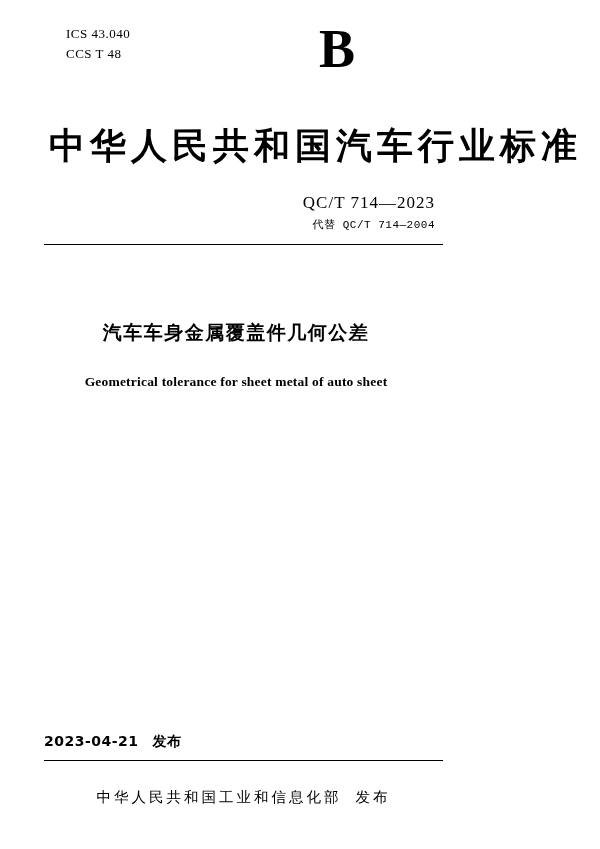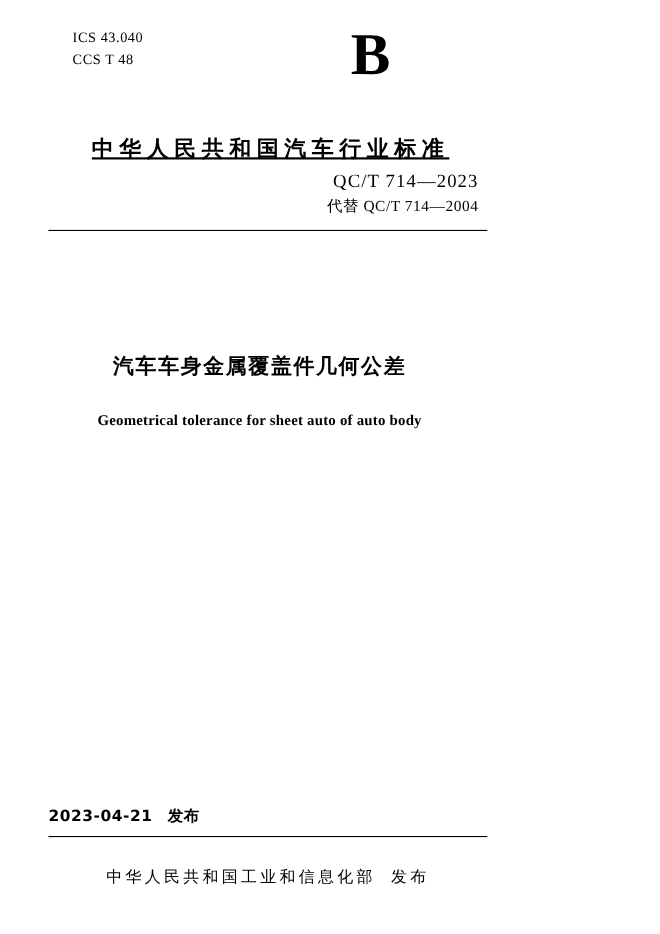--- a/index.html
+++ b/index.html
@@ -48,42 +48,41 @@
     font-size: 54px;
     font-weight: bold;
     line-height: 54px;
   }
 
   
   .std-title {
     text-align: center;
     font-family: "DejaVu Sans", sans-serif;
     font-weight: bold;
-    font-size: 20px;
+    font-size: 36px;
     letter-spacing: 5px;
     margin-top: 26px;
     padding-left: 5px;
     white-space: nowrap;
-    text-decoration: underline;
   }
 
   
   .std-number-wrap {
     text-align: right;
-    margin-top: 6px;
+    margin-top: 22px;
     padding-right: 8px;
   }
   .std-number {
     font-family: "Liberation Serif", serif;
     font-size: 17px;
     letter-spacing: 1px;
   }
   .std-replaces {
-    font-family: Liberation Serif, serif;
-    font-size: 14px;
+    font-family: Liberation Mono, monospace;
+    font-size: 11px;
     margin-top: 4px;
     letter-spacing: 0.5px;
   }
 
   
   .rule {
     border: 0;
     border-top: 1px solid #000;
     margin: 0;
   }
@@ -171,21 +170,21 @@
 
   <div class="std-number-wrap">
     <div class="std-number">QC/T 714—2023</div>
     <div class="std-replaces">代替 QC/T 714—2004</div>
   </div>
 
   <hr class="rule rule-top">
 
   <div class="doc-middle">
     <div class="doc-title-cn">汽车车身金属覆盖件几何公差</div>
-    <div class="doc-title-en">Geometrical tolerance for sheet auto of auto body</div>
+    <div class="doc-title-en">Geometrical tolerance for sheet metal of auto sheet</div>
   </div>
 
   <div class="footer-dates">
     <div class="date-item">
       <span>2023-04-21</span><span class="date-label">发布</span>
     </div>
   </div>
 
   <div class="footer-rule"></div>
 

